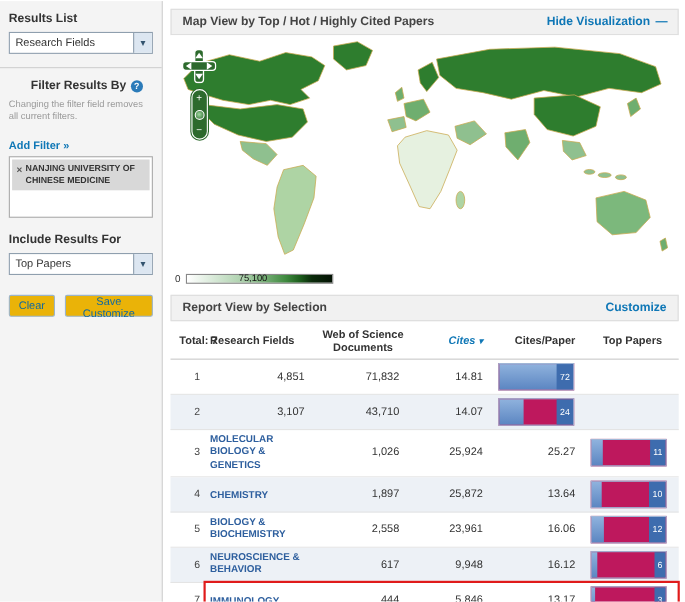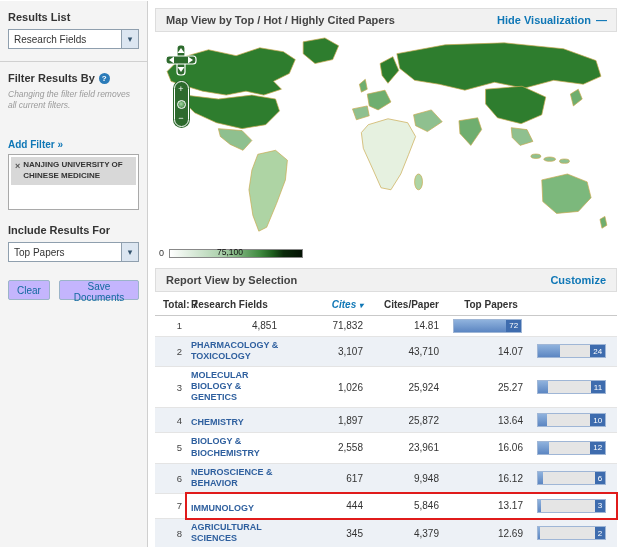--- a/index.html
+++ b/index.html
@@ -10,31 +10,31 @@
   
   .sidebar { position:absolute; left:0; top:1px; width:148px; height:100%;
              background:#f4f4f4; border-right:1px solid #cfcfcf; padding:10px 8px; }
   .sb-title { font-size:11px; font-weight:bold; color:#333; margin-bottom:6px; }
   .select { display:flex; height:20px; background:#fff; border:1px solid #8f9fae;
             align-items:center; justify-content:space-between; font-size:10px; color:#333;
             padding-left:5px; cursor:pointer; }
   .select .sel-arrow { width:17px; align-self:stretch; background:#dce6f1; border-left:1px solid #8f9fae;
             display:flex; align-items:center; justify-content:center; color:#33536e; font-size:9px; }
   .sb-divider { height:1px; background:#d0d0d0; margin:12px -8px 10px -8px; }
-  .sb-head { display:flex; gap:4px; align-items:center; font-size:11px; font-weight:bold; color:#333; }
+  .sb-head { display:flex; gap:4px; align-items:center; font-size:11px; font-weight:bold; color:#333;margin-left:20px; }
   .help { width:11px; height:11px; border-radius:50%; background:#2b7bb9; color:#fff; font-size:8px;
           display:flex; align-items:center; justify-content:center; cursor:pointer; flex:0 0 auto; }
-  .sb-note { font-size:8.5px; font-style:italic; color:#9a9a9a; margin:5px 0 24px; line-height:1.25; }
+  .sb-note { font-size:8.5px; color:#9a9a9a; margin:5px 0 12px; line-height:1.25; }
   .add-filter { font-size:10px; font-weight:bold; color:#0f77b6; cursor:pointer; display:inline-block; margin-bottom:4px; }
   .filter-box { background:#fff; border:1px solid #a9a9a9; height:56px; padding:2px; margin-bottom:14px; }
   .filter-item { background:#d8d8d8; font-size:8px; font-weight:bold; color:#333; padding:3px 4px;
                  display:flex; gap:3px; line-height:1.35; cursor:pointer; }
   .filter-x { color:#555; font-size:9px; }
   .sb-buttons { display:flex; gap:9px; margin-top:18px; }
-  .btn { height:20px; background:#c4b5fd; border:1px solid #9bb4c9; color:#12699f; font-size:10px;
+  .btn { height:20px; background:#eab308; border:1px solid #9bb4c9; color:#12699f; font-size:10px;
          padding:0 8px; cursor:pointer; border-radius:2px; }
 
   
   .main { position:absolute; left:149px; top:0; right:0; height:100%; }
   .bar-header { height:24px; background:#f1f1f1; border:1px solid #dddddd; display:flex;
                 align-items:center; justify-content:space-between; padding:0 10px; margin:8px 6px 0 6px;gap:40px; }
   .bar-title { font-size:11px; font-weight:bold; color:#444; }
   .blue-link { font-size:11px; font-weight:bold; color:#0f77b6; cursor:pointer;
                display:flex; align-items:flex-start; gap:5px; text-decoration:none; }
   .minus-glyph { font-weight:bold; letter-spacing:-1px; }
@@ -72,21 +72,21 @@
   .sort-icon { font-size:8px; }
 
   .trow { display:grid; grid-template-columns:36px 96px 86px 76px 84px auto; align-items:center;
           margin:0 6px; border-bottom:1px solid #e4e4e4; padding:3px 0; position:relative; min-height:20px; }
   .trow.alt { background:#edf1f6; }
   .rank { font-size:9.5px; color:#444; text-align:right; padding-right:9px; }
   .fieldcell a { font-size:9px; font-weight:bold; color:#2e5f9e; text-decoration:none;
                  cursor:pointer; line-height:1.25; display:inline-block; }
   .num { font-size:10px; color:#333; text-align:right; padding-right:10px; }
   .bar-cell { padding:0 8px 0 4px; }
-  .bar-track { position:relative; height:14px; background:#e5e5e5; border:1px solid #9fb6d6;
+  .bar-track { position:relative; height:25px; background:#be185d; border:1px solid #9fb6d6;
                width:96%; cursor:pointer; }
   .bar-fill { position:absolute; left:0; top:0; height:100%;
               background:linear-gradient(to bottom,#8fb2dd,#5c86c2); }
   .bar-num { position:absolute; right:0; top:0; height:100%; background:#3e6cae; color:#fff;
              font-size:8px; display:flex; align-items:center; padding:0 3px; z-index:2; }
   .highlight-overlay { position:absolute; left:30px; top:-2px; right:-1px; bottom:-2px;
              border:2px solid #e01b1b; pointer-events:none; z-index:3; }
 </style>
 </head>
 <body>
@@ -116,21 +116,21 @@
     </div>
 
     <div class="sb-title">Include Results For</div>
     <div class="select">
       <span>Top Papers</span>
       <span class="sel-arrow">▾</span>
     </div>
 
     <div class="sb-buttons">
       <button class="btn">Clear</button>
-      <button class="btn">Save Documents</button>
+      <button class="btn">Save Customize</button>
     </div>
   </div>
 
   <div class="main">
 
     <div class="bar-header">
       <span class="bar-title">Map View by Top / Hot / Highly Cited Papers</span>
       <a class="blue-link">
         <span>Hide Visualization</span>
         <span class="minus-glyph">—</span>
@@ -191,20 +191,21 @@
     <div class="bar-header report-bar">
       <span class="bar-title">Report View by Selection</span>
       <a class="blue-link">
         <span>Customize</span>
       </a>
     </div>
 
     <div class="thead">
       <div class="th total">Total: 7</div>
       <div class="th">Research Fields</div>
+      <div class="th center">Web of Science Documents</div>
       <div class="th right cites">
         <span>Cites</span>
         <span class="sort-icon">▾</span>
       </div>
       <div class="th right">Cites/Paper</div>
       <div class="th center">Top Papers</div>
     </div>
 
     <div class="trow">
       <div class="rank">1</div>
@@ -214,21 +215,20 @@
       <div class="bar-cell">
           <div class="bar-track">
         <div class="bar-fill" style="width: 97%;"></div>
         <span class="bar-num">72</span>
       </div>
         </div>
     </div>
 
     <div class="trow alt">
       <div class="rank">2</div>
-      <div class="fieldcell"><a>PHARMACOLOGY &amp; TOXICOLOGY</a></div>
       <div class="num">3,107</div>
       <div class="num">43,710</div>
       <div class="num">14.07</div>
       <div class="bar-cell">
           <div class="bar-track">
         <div class="bar-fill" style="width: 33%;"></div>
         <span class="bar-num">24</span>
       </div>
         </div>
     </div>

